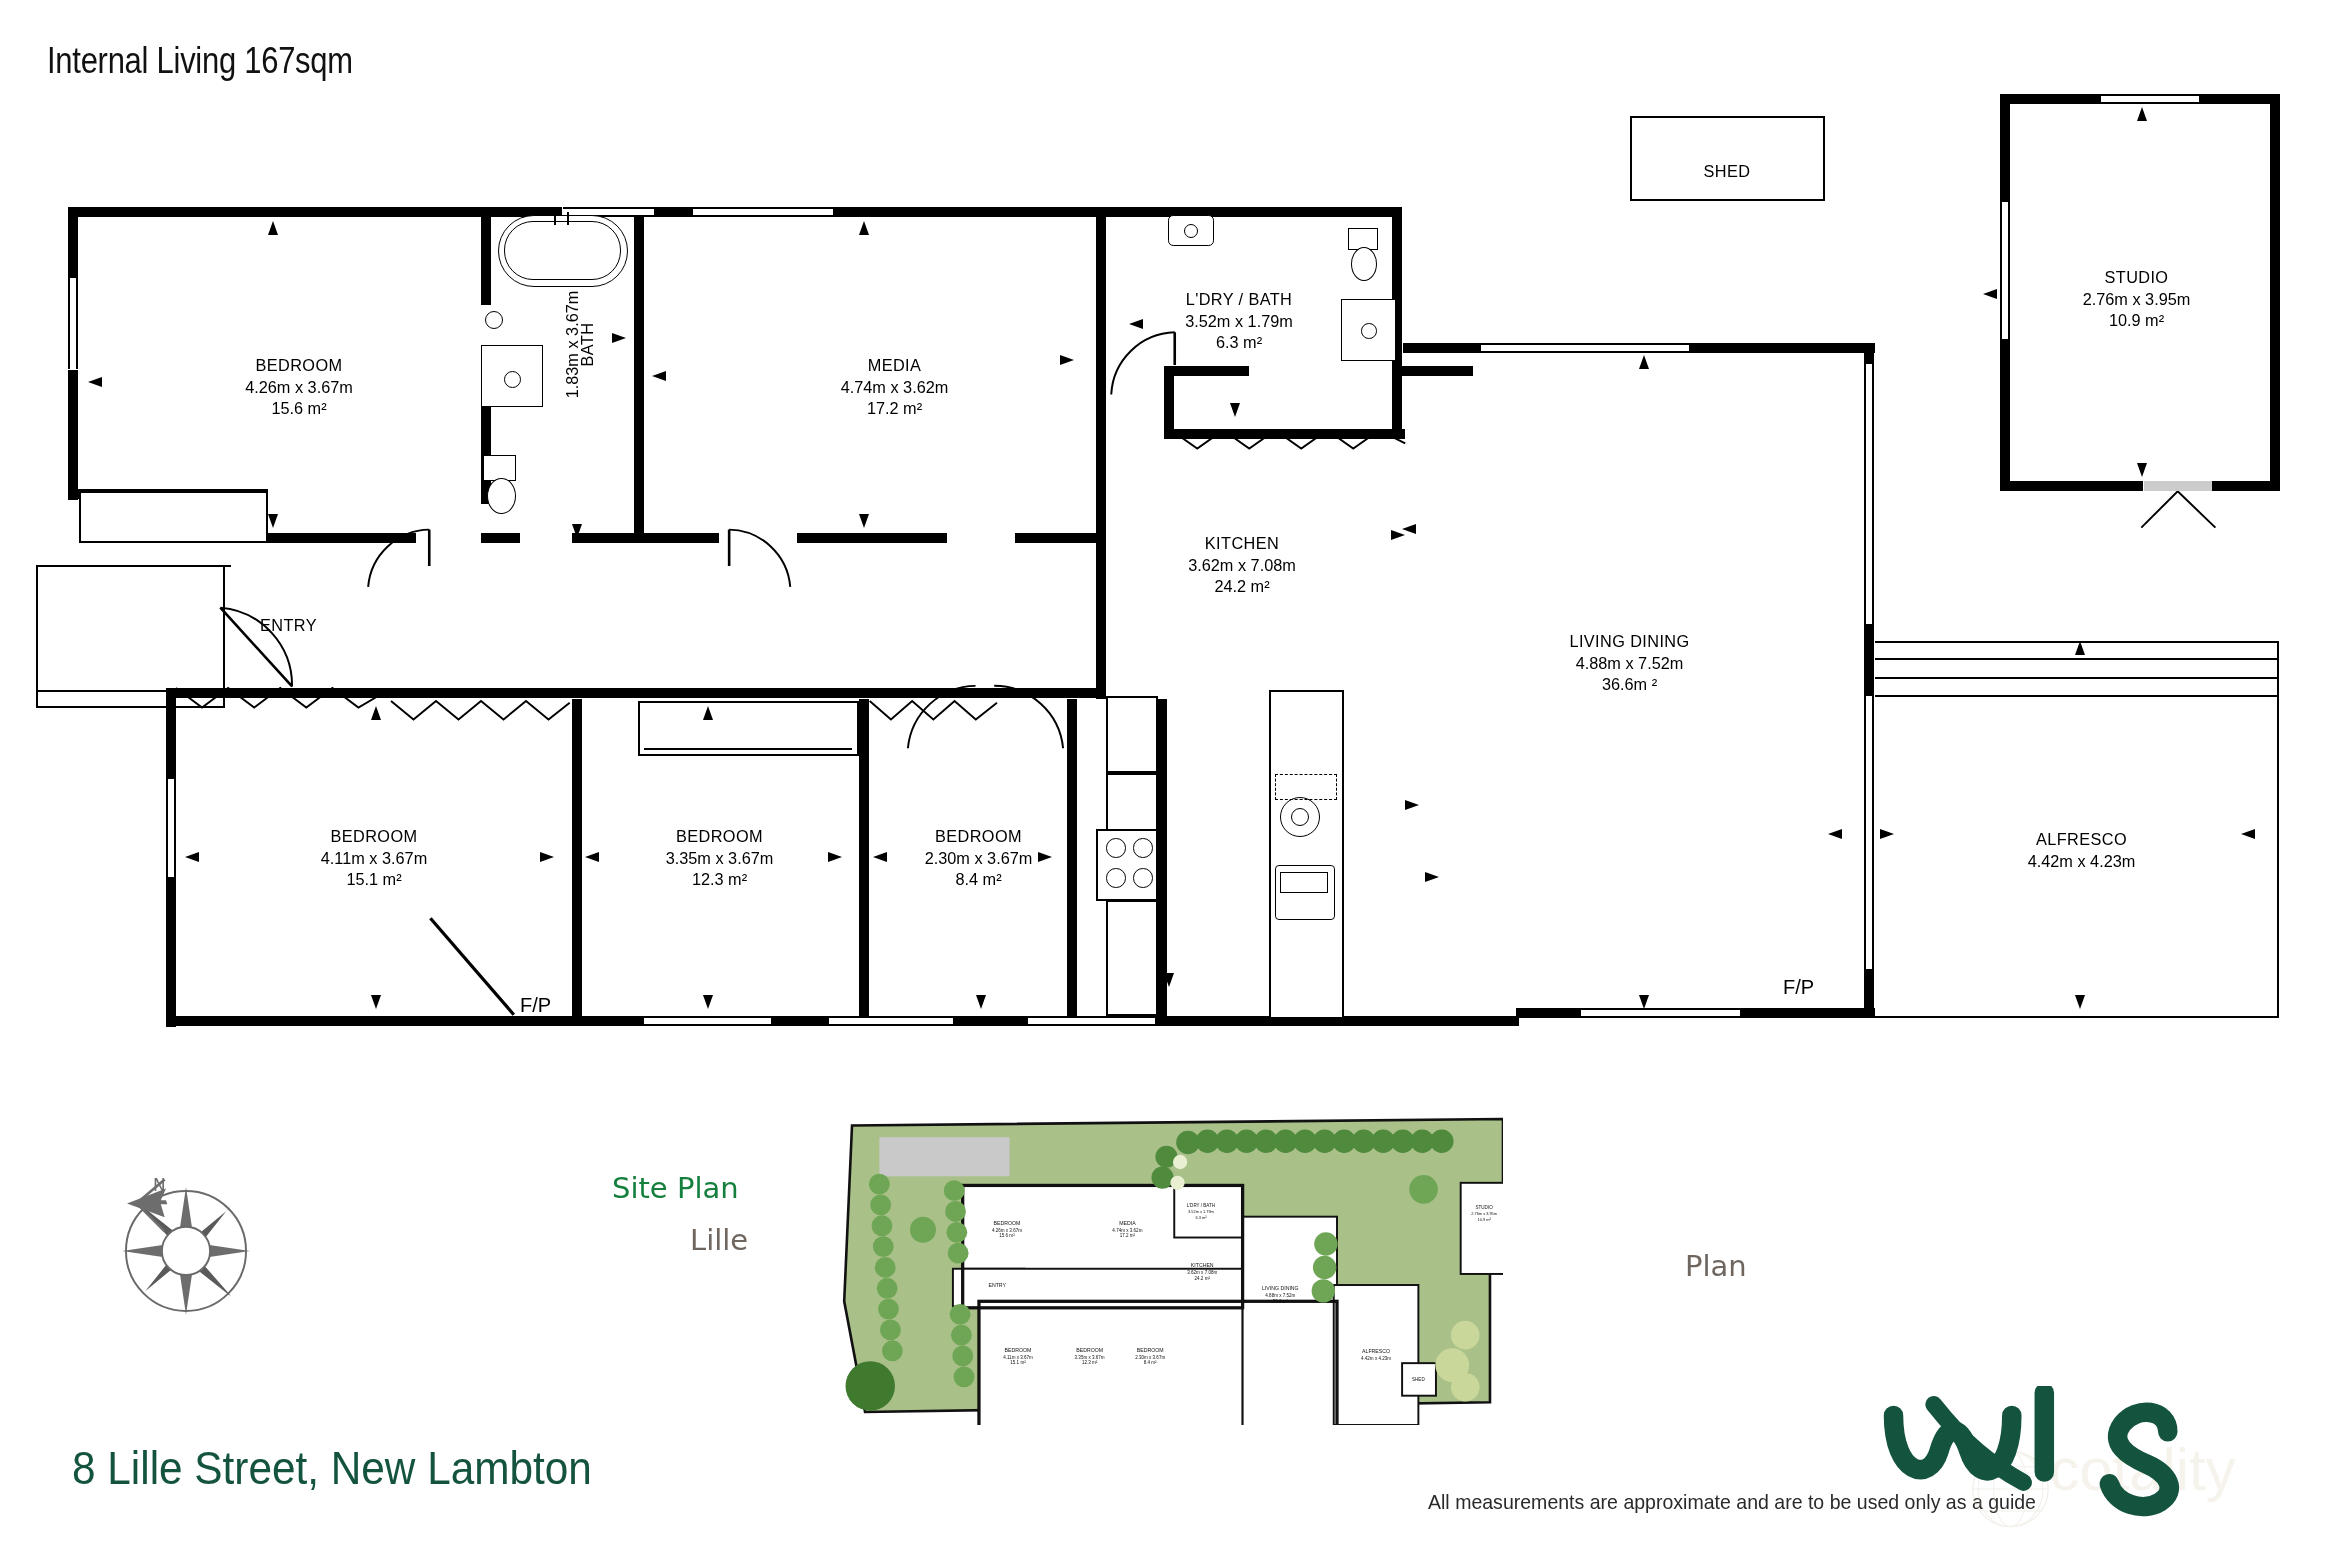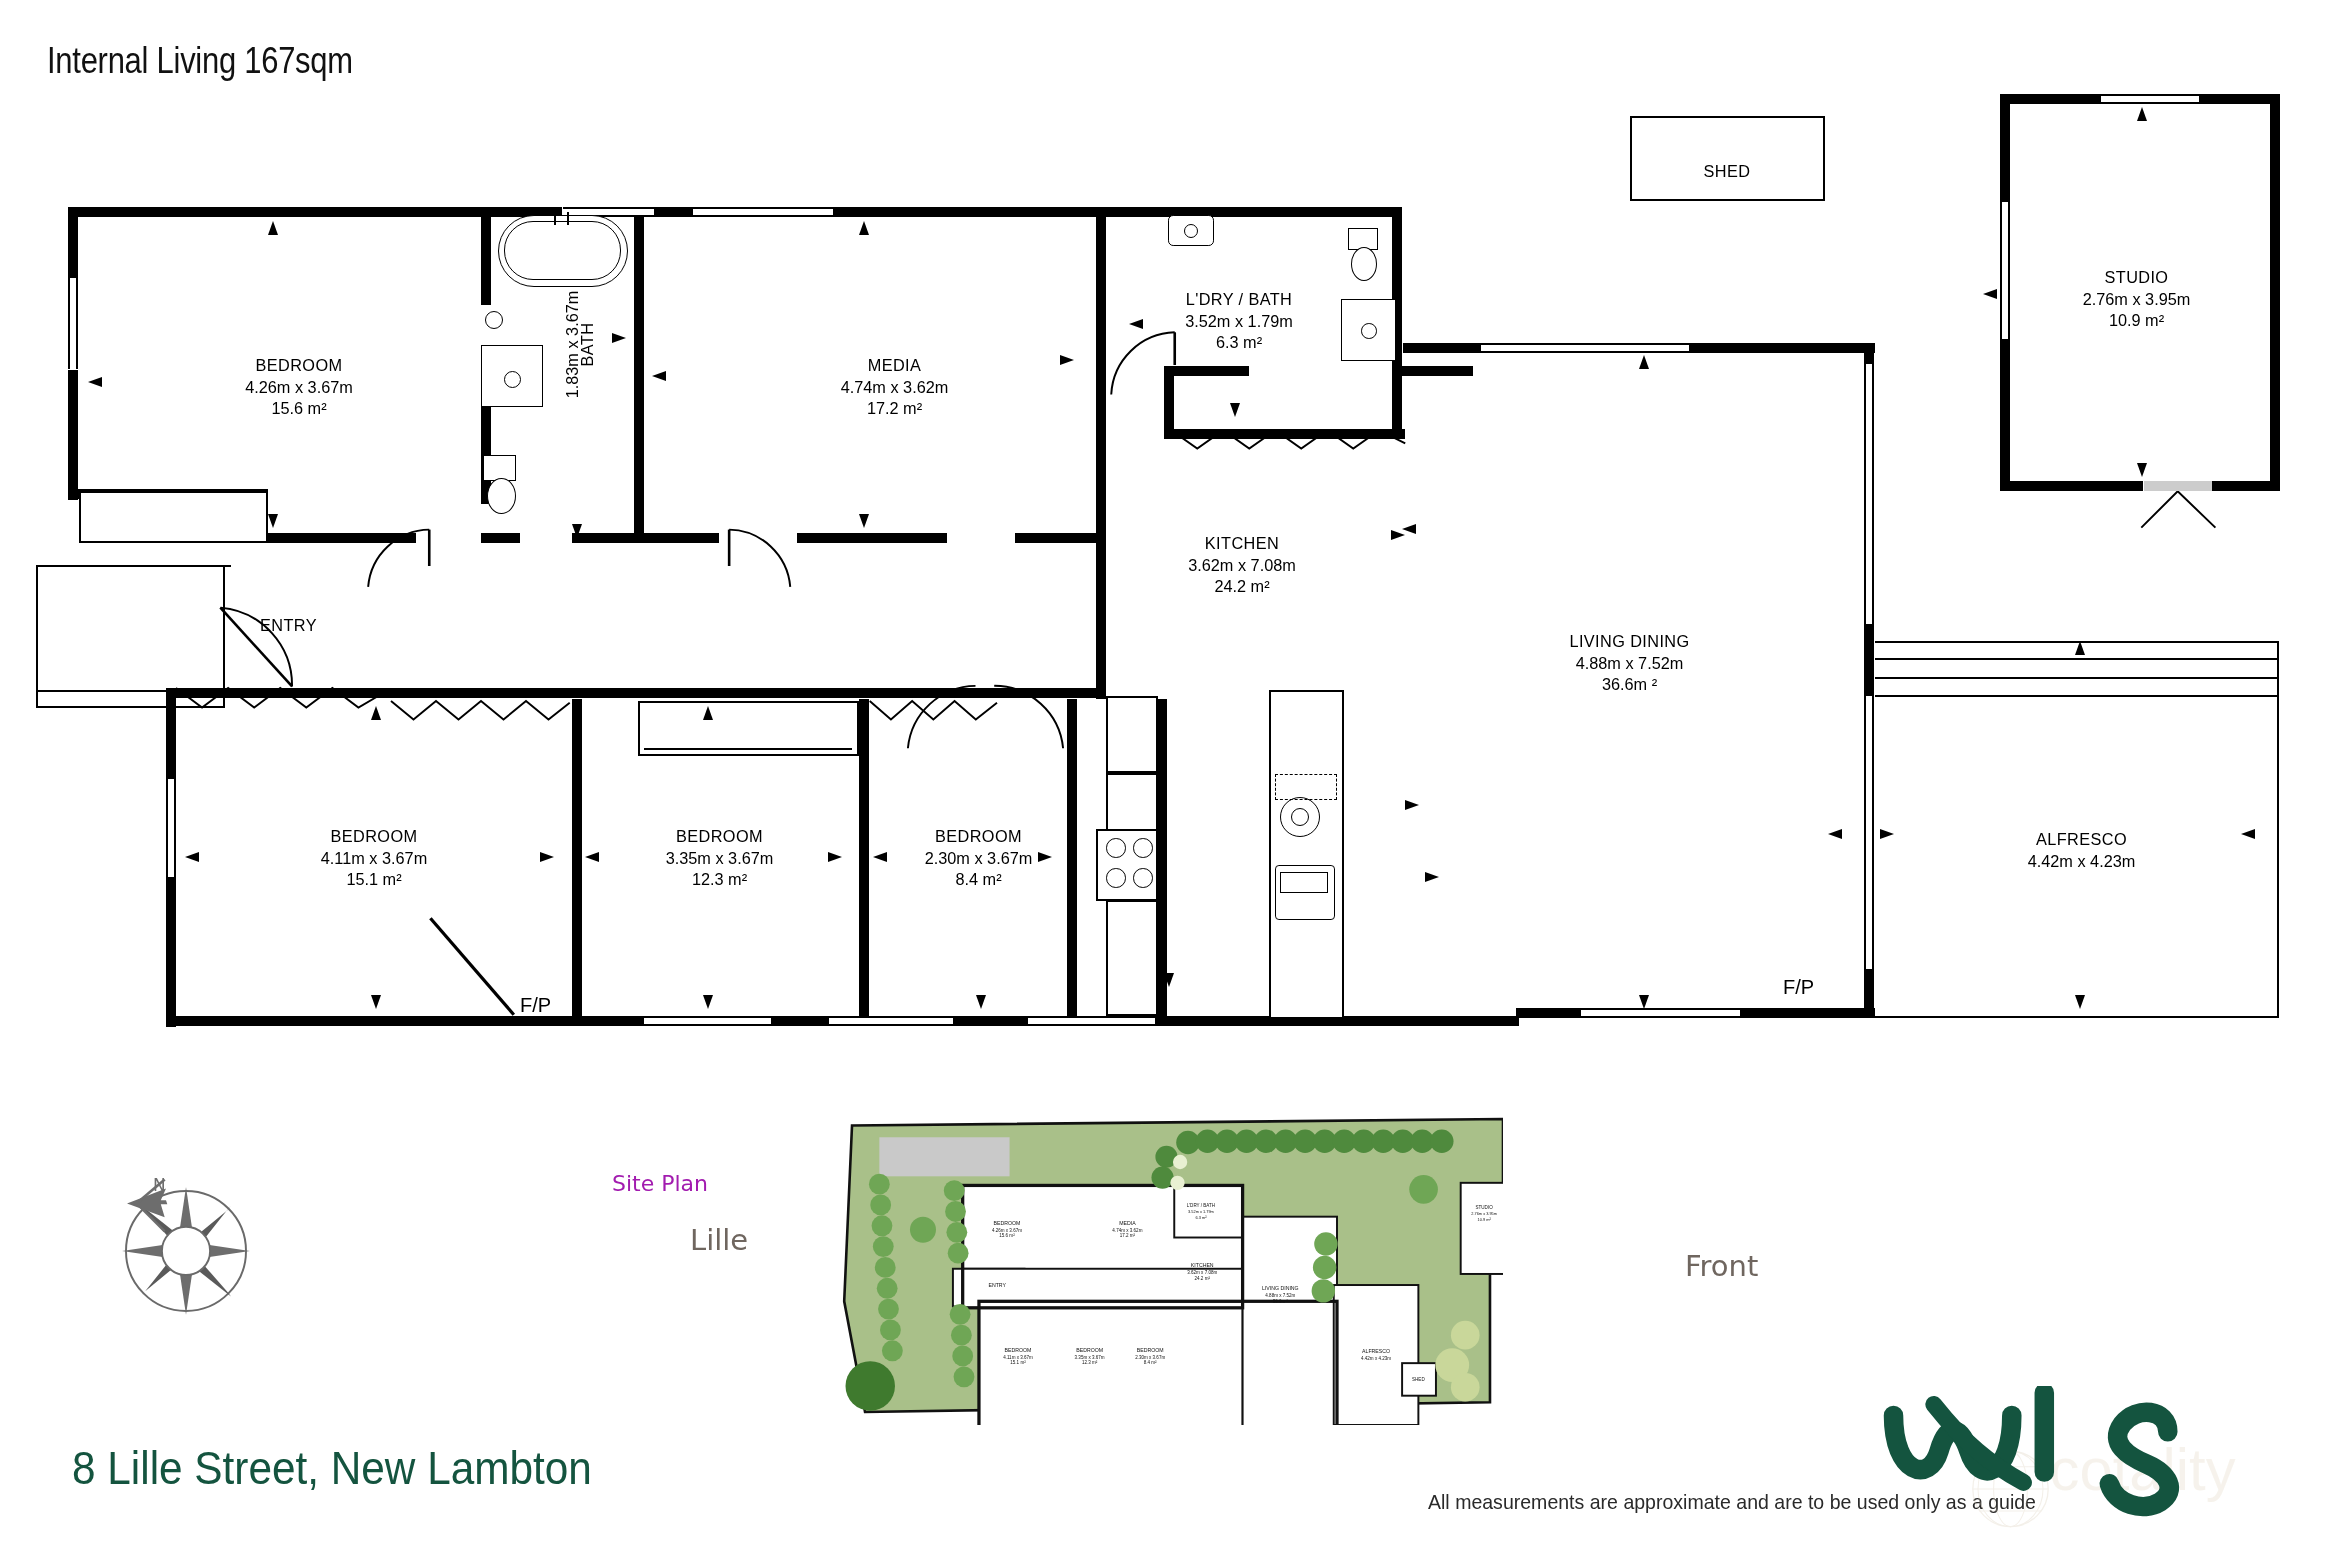--- a/index.html
+++ b/index.html
@@ -38,21 +38,21 @@
   .arw.u{border-left:5.9px solid transparent;border-right:5.9px solid transparent;border-bottom:14.3px solid #000;}
   .arw.d{border-left:5.9px solid transparent;border-right:5.9px solid transparent;border-top:14.3px solid #000;}
 
   
   .fx{position:absolute;border:1.6px solid #000;background:#fff;box-sizing:border-box;}
   .fxr{border-radius:50%;}
 
   
   #siteplan{position:absolute;left:839px;top:1106px;width:664px;height:319px;}
   #compass{position:absolute;left:111px;top:1174px;width:150px;height:150px;}
-  #sp-label{position:absolute;left:612px;top:1171px;font-size:22px;color:#a21caf;
+  #sp-label{position:absolute;left:612px;top:1171px;font-size:29px;color:#15803d;
             font-family:"DejaVu Sans",sans-serif;}
   #sp-front{position:absolute;left:690px;top:1223px;font-size:29px;color:#6f665f;
             font-family:"DejaVu Sans",sans-serif;}
   #sp-back{position:absolute;left:1685px;top:1249px;font-size:29px;color:#6f665f;
             font-family:"DejaVu Sans",sans-serif;}
   #address{position:absolute;left:72px;top:1441px;font-size:46px;color:#14543f;
            font-family:"Liberation Sans Narrow","Liberation Sans",sans-serif;
            transform:scaleX(.92);transform-origin:left top;white-space:nowrap;}
   #disclaimer{position:absolute;left:1428px;top:1490px;font-size:21px;color:#2a2a2a;
            font-family:"Liberation Sans Narrow","Liberation Sans",sans-serif;
@@ -388,21 +388,21 @@
   <svg width="91" height="72" viewBox="0 0 140 110">
     <polygon points="0,45 60,22 52,40 60,40 62,46 52,46 58,66" fill="#6d6d6d"></polygon>
     <line x1="18" y1="42" x2="58" y2="8" stroke="#6d6d6d" stroke-width="4"></line>
     <line x1="18" y1="48" x2="58" y2="88" stroke="#6d6d6d" stroke-width="4"></line>
     <text x="40" y="26" font-size="26" fill="#6d6d6d" font-family="DejaVu Sans, sans-serif">N</text>
   </svg>
 </div>
 
 <div id="sp-label">Site Plan</div>
 <div id="sp-front">Lille</div>
-<div id="sp-back">Front</div>
+<div id="sp-back">Plan</div>
 
 <div id="siteplan">
   <svg width="664" height="319" viewBox="0 0 1020 490">
 
     <polygon points="20,30 1020,20 1020,170 1000,200 1000,455 40,470 8,300" fill="#a9c089" stroke="#111" stroke-width="4"></polygon>
 
     <rect x="62" y="48" width="200" height="60" fill="#c9c9c9"></rect>
 
     <g fill="#fff" stroke="#111" stroke-width="3">
       <rect x="190" y="122" width="430" height="135"></rect>

